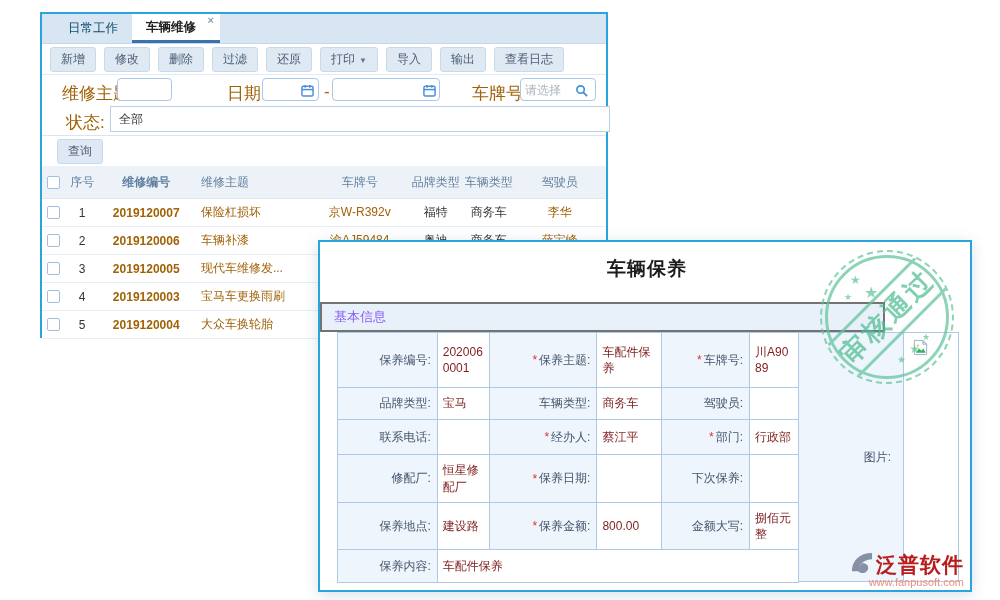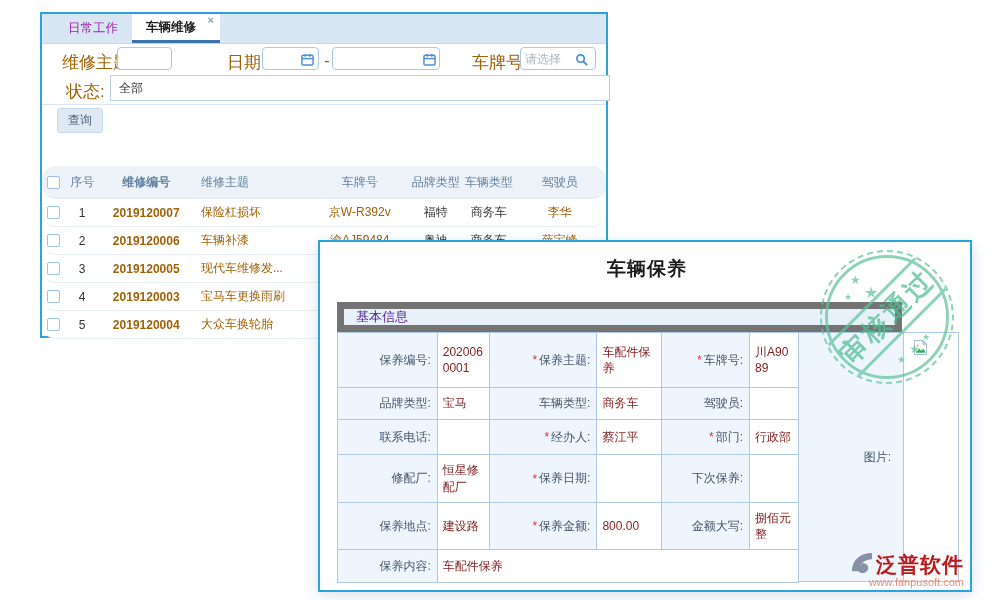--- a/index.html
+++ b/index.html
@@ -6,21 +6,21 @@
   html,body { background:#fff; }
   body { font-family:"Liberation Sans","DejaVu Sans",sans-serif; color:#333; }
   #stage { position:relative; width:1000px; height:600px; background:#fff; overflow:hidden; }
 
   
   .win-list { position:absolute; left:40px; top:12px; width:568px; height:326px;
     background:#fff; border:2px solid #2aa4dd; z-index:1; }
   .tabbar { position:relative; height:30px; background:#d8e6f3; display:flex; align-items:stretch;
     padding-left:12px; border-bottom:1px solid #c5d9ec; }
   .tab { position:relative; display:flex; align-items:center; padding:0 14px; font-size:12.5px;
-    color:#a21caf; cursor:pointer; }
+    color:#0c4a6e; cursor:pointer; }
   .tab.active { background:#fff; font-weight:bold; color:#222; border-bottom:3px solid #3b72ad;
     padding-right:24px; }
   .tab-close { position:absolute; top:1px; right:6px; font-size:11px; color:#8aa0b5; line-height:11px; }
   .toolbar { height:31px; display:flex; align-items:center; gap:8px; padding-left:8px;
     background:#fff; border-bottom:1px solid #e2ecf6; }
   .tbtn { background:#dfe9f4; border:1px solid #c8d9ea; border-radius:3px; color:#4a5d73;
     font-size:12px; padding:3px 10px; cursor:pointer; white-space:nowrap;
     font-family:"Liberation Sans","DejaVu Sans",sans-serif; }
   .tbtn .caret { font-size:8px; color:#5b7b9a; margin-left:4px; }
   .filters { position:relative; height:28px; }
@@ -30,40 +30,40 @@
     font-family:"Liberation Sans","DejaVu Sans",sans-serif; }
   .finput::placeholder { color:#aab4bf; }
   .ico-in { position:absolute; top:8px; }
   .statusrow { position:relative; height:33px; border-bottom:1px solid #d9e5f1; }
   .statusfield { position:absolute; left:68px; top:3px; width:500px; height:26px;
     border:1px solid #b9d0e8; background:#fff; font-size:12px; color:#333;
     display:flex; align-items:center; padding-left:8px; }
   .queryrow { height:30px; display:flex; align-items:center; padding-left:15px; }
   
   .ltable { position:absolute; left:0; top:152px; width:564px; }
-  .lrow { display:flex; height:28px; align-items:center; border-bottom:1px solid #e8eef5; background:#fff;border-radius:14px; }
+  .lrow { display:flex; height:28px; align-items:center; border-bottom:1px solid #e8eef5; background:#fff; }
   .lrow.lhead { height:33px; background:#edf2f8; border-bottom:1px solid #dfe8f1; }
   .lc { font-size:12px; text-align:center; overflow:hidden; white-space:nowrap; }
   .lhead .lc { color:#62809f; }
   .c0{width:23px;display:flex;justify-content:center;} .c1{width:35px;} .c2{width:94px;font-weight:bold;}
   .c3{width:120px; text-align:left; padding-left:8px;} .c4{width:96px;} .c5{width:57px;}
   .c6{width:50px;} .c7{width:93px;}
   .link { color:#a16207; cursor:pointer; }
   .plain { color:#333; }
   input.cb { appearance:none; -webkit-appearance:none; width:13px; height:13px;
     border:1px solid #9fc0e0; border-radius:2px; background:#fff; cursor:pointer; }
 
   
   .win-detail { position:absolute; left:318px; top:240px; width:654px; height:352px;
     background:#fff; border:2px solid #2aa4dd; z-index:10; box-shadow:0 3px 14px rgba(40,90,140,.18); }
   .d-title { position:absolute; left:0; top:14px; width:654px; text-align:center;
     font-size:19px; font-weight:bold; color:#1c1c1c; letter-spacing:1px; }
-  .d-band { position:absolute; left:17px; top:60px; width:565px; height:30px; background:#e8f1fa;
-    border:7px solid #737373; display:flex; align-items:center; padding-left:12px;
-    font-size:13px; color:#4c1d95; }
+  .d-band { position:absolute; left:0; top:60px; width:565px; height:30px; background:#e8f1fa;
+    border:2px solid #737373; display:flex; align-items:center; padding-left:12px;
+    font-size:13px; color:#8b5cf6; }
   .fgrid { position:absolute; left:17px; top:90px; width:462px;
     border-left:1px solid #adc9e5; border-top:1px solid #adc9e5; }
   .frow { display:flex; }
   .fc { border-right:1px solid #adc9e5; border-bottom:1px solid #adc9e5; font-size:12px;
     display:flex; align-items:center; overflow:hidden; }
   .fc.lbl { background:#eef5fd; color:#44556a; justify-content:flex-end; text-align:right;
     padding-right:6px; }
   .fc.val { background:#fff; color:#7f1d1d; padding:2px 5px; word-break:break-all;
     line-height:1.35; align-items:center; }
   .req { color:#e03131; margin-right:2px; font-size:12px; }
@@ -108,20 +108,31 @@
     <div class="tabbar">
       <div class="tab">
         <span>日常工作</span>
       </div>
       <div class="tab active">
         <span>车辆维修</span>
         <span class="tab-close">×</span>
       </div>
     </div>
 
+    <div class="toolbar">
+      <button class="tbtn">新增</button>
+      <button class="tbtn">修改</button>
+      <button class="tbtn">删除</button>
+      <button class="tbtn">过滤</button>
+      <button class="tbtn">还原</button>
+      <button class="tbtn"><span>打印</span><span class="caret">▼</span></button>
+      <button class="tbtn">导入</button>
+      <button class="tbtn">输出</button>
+      <button class="tbtn">查看日志</button>
+    </div>
 
     <div class="filters">
       <span class="flabel" style="left:20px">维修主题:</span>
       <input class="finput" style="left: 75px;">
       <span class="flabel" style="left:185px">日期:</span>
       <input class="finput" style="left: 220px; width: 57px; padding-right: 18px;">
       <span class="ico-in" style="left:259px"><svg viewBox="0 0 14 14" width="13" height="13">
             <rect x="1" y="2.5" width="12" height="10.5" rx="1.5" fill="none" stroke="#4a90d9" stroke-width="1.6"></rect>
             <line x1="1" y1="6" x2="13" y2="6" stroke="#4a90d9" stroke-width="1.6"></line>
             <line x1="4.5" y1="1" x2="4.5" y2="4" stroke="#4a90d9" stroke-width="1.6"></line>

